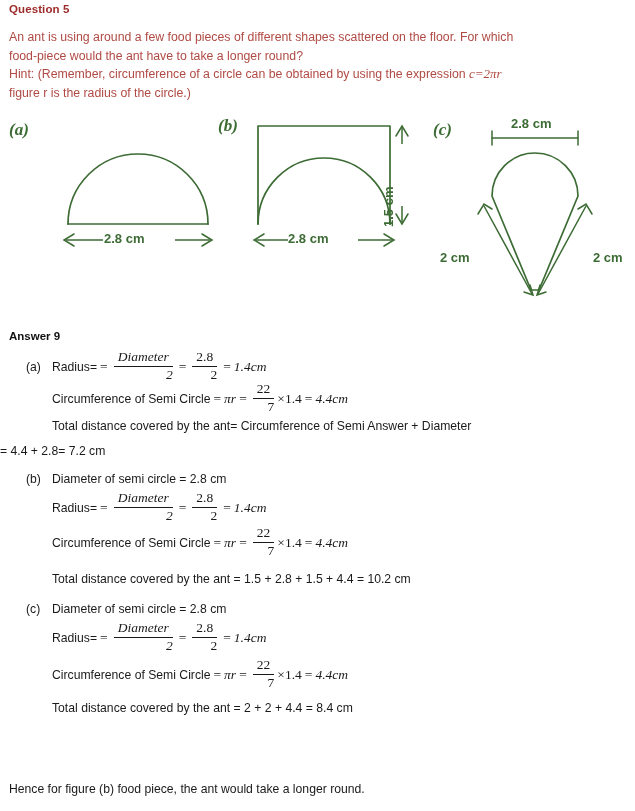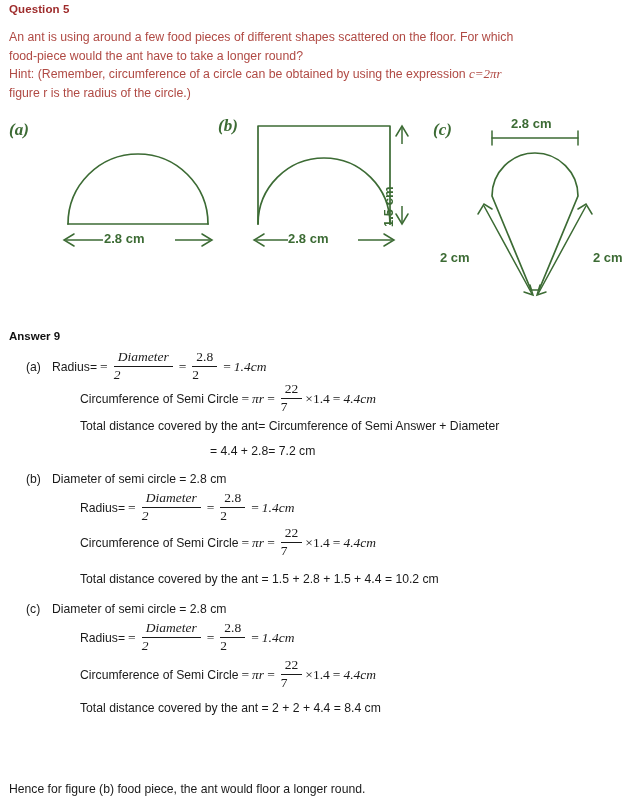--- a/index.html
+++ b/index.html
@@ -101,28 +101,28 @@
     width: 635px;
     font-size: 12.2px;
     color: #1a1a1a;
   }
   .row {
     display: flex;
     align-items: center;
     white-space: nowrap;
   }
   .marker { width: 26px; flex: 0 0 26px; text-align: left; }
-  .indent { padding-left: 80px; }
+  .indent { padding-left: 52px; }
   .indent-n { padding-left: 26px; }
 
   
   .frac {
     display: inline-flex;
     flex-direction: column;
-    align-items: flex-start;
+    align-items: flex-end;
     vertical-align: middle;
     font-family: "Liberation Serif", serif;
     line-height: 1.04;
     margin: 0 3px;
     position: relative;
     top: -1px;
   }
   .frac .num {
     padding: 0 4px 1px 4px;
     border-bottom: 1.2px solid #1a1a1a;
@@ -139,21 +139,21 @@
     font-family: "Liberation Serif", serif;
     font-size: 13.5px;
   }
   .mser.it { font-style: italic; }
   .eq {
     font-family: "Liberation Serif", serif;
     font-size: 13.5px;
     padding: 0 3px;
   }
   .sans { font-family: "Liberation Sans", sans-serif; font-size: 12.2px; }
-  .centerline { padding-left: 210px; }
+  .centerline { }
 
   .closing {
     position: absolute;
     left: 9px;
     top: 782px;
     font-size: 12.2px;
     color: #1a1a1a;
     white-space: nowrap;
   }
 </style>
@@ -341,13 +341,13 @@
     <span class="eq">=</span>
     <span class="mser it">4.4cm</span>
   </div>
 
   <div style="height:26px;" class="row indent">
     <span class="sans">Total distance covered by the ant = 2 + 2 + 4.4 = 8.4 cm</span>
   </div>
 
 </div>
 
-<div class="closing">Hence for figure (b) food piece, the ant would floor a longer round.</div>
+<div class="closing">Hence for figure (b) food piece, the ant would take a longer round.</div>
 
 </body></html>

